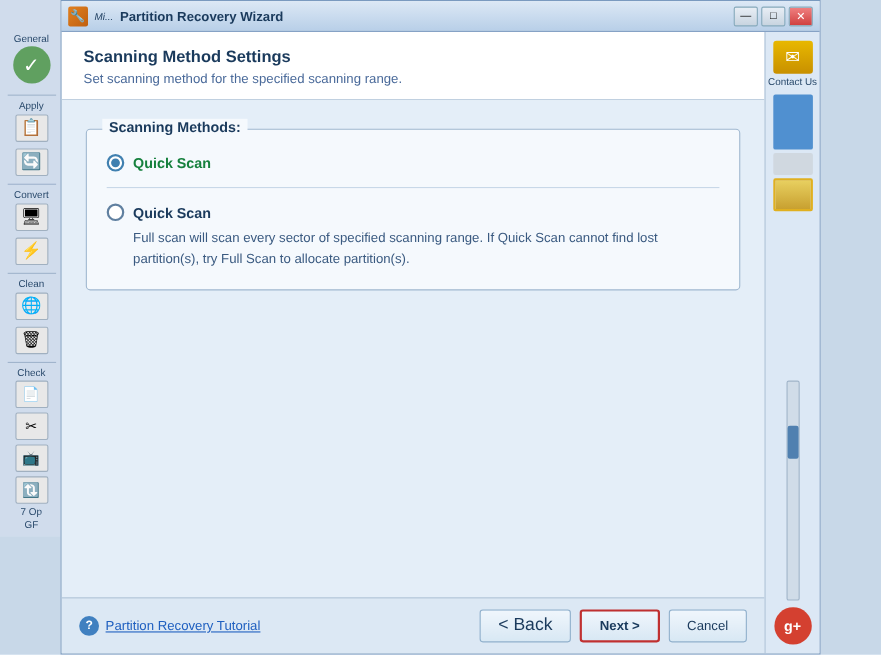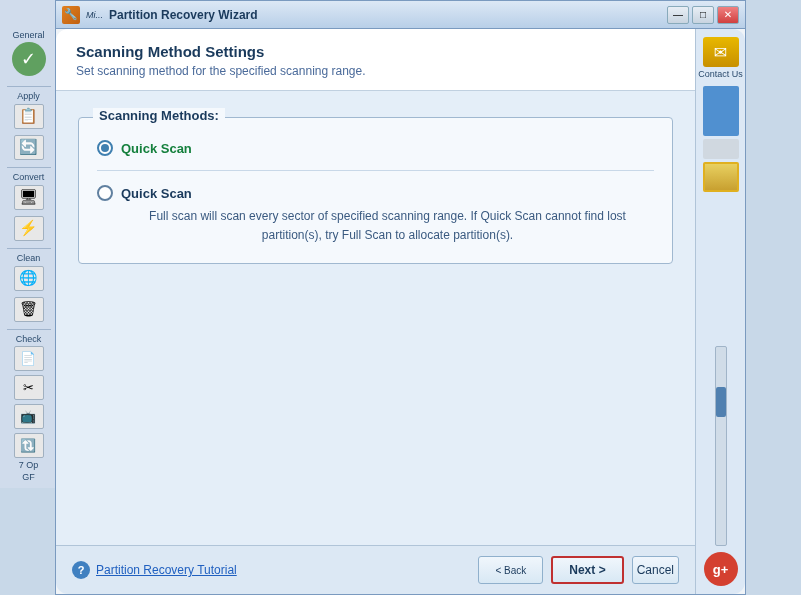--- a/index.html
+++ b/index.html
@@ -60,30 +60,30 @@
     <div style="width:18px; height:18px; margin-right:6px; background:linear-gradient(135deg,#e08020,#c06010); border-radius:2px; display:flex; align-items:center; justify-content:center; font-size:11px;">🔧</div>
     <span style="font-size:9px; color:#1a3a5c; margin-right:6px; font-style:italic;">Mi...</span>
     <span style="flex:1; font-size:12px; color:#1a3a5c; font-weight:600;">Partition Recovery Wizard</span>
     <div style="display:flex; gap:3px;">
       <div style="width:22px; height:18px; background:linear-gradient(to bottom,#e8eef5,#c8d4e0); border:1px solid #8ab; border-radius:2px; display:flex; align-items:center; justify-content:center; font-size:10px; cursor:pointer;">—</div>
       <div style="width:22px; height:18px; background:linear-gradient(to bottom,#e8eef5,#c8d4e0); border:1px solid #8ab; border-radius:2px; display:flex; align-items:center; justify-content:center; font-size:10px; cursor:pointer;">□</div>
       <div style="width:22px; height:18px; background:linear-gradient(to bottom,#f08080,#d04040); border:1px solid #8ab; border-radius:2px; display:flex; align-items:center; justify-content:center; font-size:10px; cursor:pointer; color:white;">✕</div>
     </div>
   </div>
 
-  <div style="display:flex; flex:1; overflow:hidden;border-radius:12px;">
+  <div style="display:flex; flex:1; overflow:hidden;">
 
     <div style="flex:1; display:flex; flex-direction:column;">
 
       <div style="background:white; padding:14px 20px 12px; border-bottom:1px solid #c0d0e0;">
         <div style="font-size:15px; font-weight:bold; color:#1a3a5c; margin-bottom:4px;">Scanning Method Settings</div>
         <div style="font-size:12px; color:#4a6a9a;">Set scanning method for the specified scanning range.</div>
       </div>
 
-      <div style="flex:1; padding:18px 22px; background:#e4eef8;text-align:center;">
+      <div style="flex:1; padding:18px 22px; background:#e4eef8;">
 
         <div style="background:#f5f9fd; border:1px solid #a0b8d0; border-radius:4px; padding:14px 18px 18px; position:relative; margin-top:8px;">
 
           <div style="position:absolute; top:-10px; left:14px; background:#f5f9fd; padding:0 6px; font-weight:bold; font-size:13px; color:#1a3a5c;">Scanning Methods:</div>
 
           <div style="margin-top:8px;">
             <div style="display:flex; align-items:center; gap:8px; margin-bottom:6px;">
               <div style="width:16px; height:16px; border-radius:50%; border:2px solid #4080b0; display:flex; align-items:center; justify-content:center; background:white; flex-shrink:0; cursor:pointer;">
                 <div style="width:8px; height:8px; border-radius:50%; background:#4080b0;"></div>
               </div>
@@ -106,23 +106,23 @@
       </div>
 
       <div style="background:#dce8f4; border-top:1px solid #b0c4d8; padding:10px 16px; display:flex; align-items:center; justify-content:space-between; flex-shrink:0;">
 
         <div style="display:flex; align-items:center; gap:6px;">
           <div style="width:18px; height:18px; border-radius:50%; background:#4080c0; display:flex; align-items:center; justify-content:center; color:white; font-size:11px; font-weight:bold; cursor:pointer;">?</div>
           <span style="color:#2060c0; text-decoration:underline; font-size:12px; cursor:pointer;">Partition Recovery Tutorial</span>
         </div>
 
         <div style="display:flex; gap:8px;">
-          <button style="padding:5px 16px; border:1px solid #90b0cc; border-radius:3px; background:linear-gradient(to bottom,#f0f6fc,#d8e8f4); color:#1a3a5c; font-size:10px; cursor:pointer; font-family:inherit;">&lt; Back</button>
+          <button style="padding:5px 16px; border:1px solid #90b0cc; border-radius:3px; background:linear-gradient(to bottom,#f0f6fc,#d8e8f4); color:#1a3a5c; font-size:16px; cursor:pointer; font-family:inherit;">&lt; Back</button>
           <button style="padding:5px 16px; border:2px solid #c03030; border-radius:3px; background:linear-gradient(to bottom,#f0f6fc,#d8e8f4); color:#1a3a5c; font-size:12px; cursor:pointer; font-family:inherit; font-weight:600;">Next &gt;</button>
-          <button style="padding:5px 4px; border:1px solid #90b0cc; border-radius:3px; background:linear-gradient(to bottom,#f0f6fc,#d8e8f4); color:#1a3a5c; font-size:12px; cursor:pointer; font-family:inherit;">Cancel</button>
+          <button style="padding:5px 16px; border:1px solid #90b0cc; border-radius:3px; background:linear-gradient(to bottom,#f0f6fc,#d8e8f4); color:#1a3a5c; font-size:12px; cursor:pointer; font-family:inherit;">Cancel</button>
         </div>
       </div>
 
     </div>
 
     <div style="width:50px; background:#dce8f5; border-left:1px solid #b0c4d8; display:flex; flex-direction:column; align-items:center; padding-top:8px; overflow:hidden;">
 
       <div style="width:36px; height:30px; background:linear-gradient(to bottom,#e8b800,#c89000); border-radius:3px; display:flex; align-items:center; justify-content:center; color:white; font-size:16px; margin-bottom:2px; cursor:pointer;">✉</div>
       <div style="font-size:9px; color:#2a4a6c; text-align:left; margin-bottom:6px; line-height:1.2;">Contact Us</div>
 

